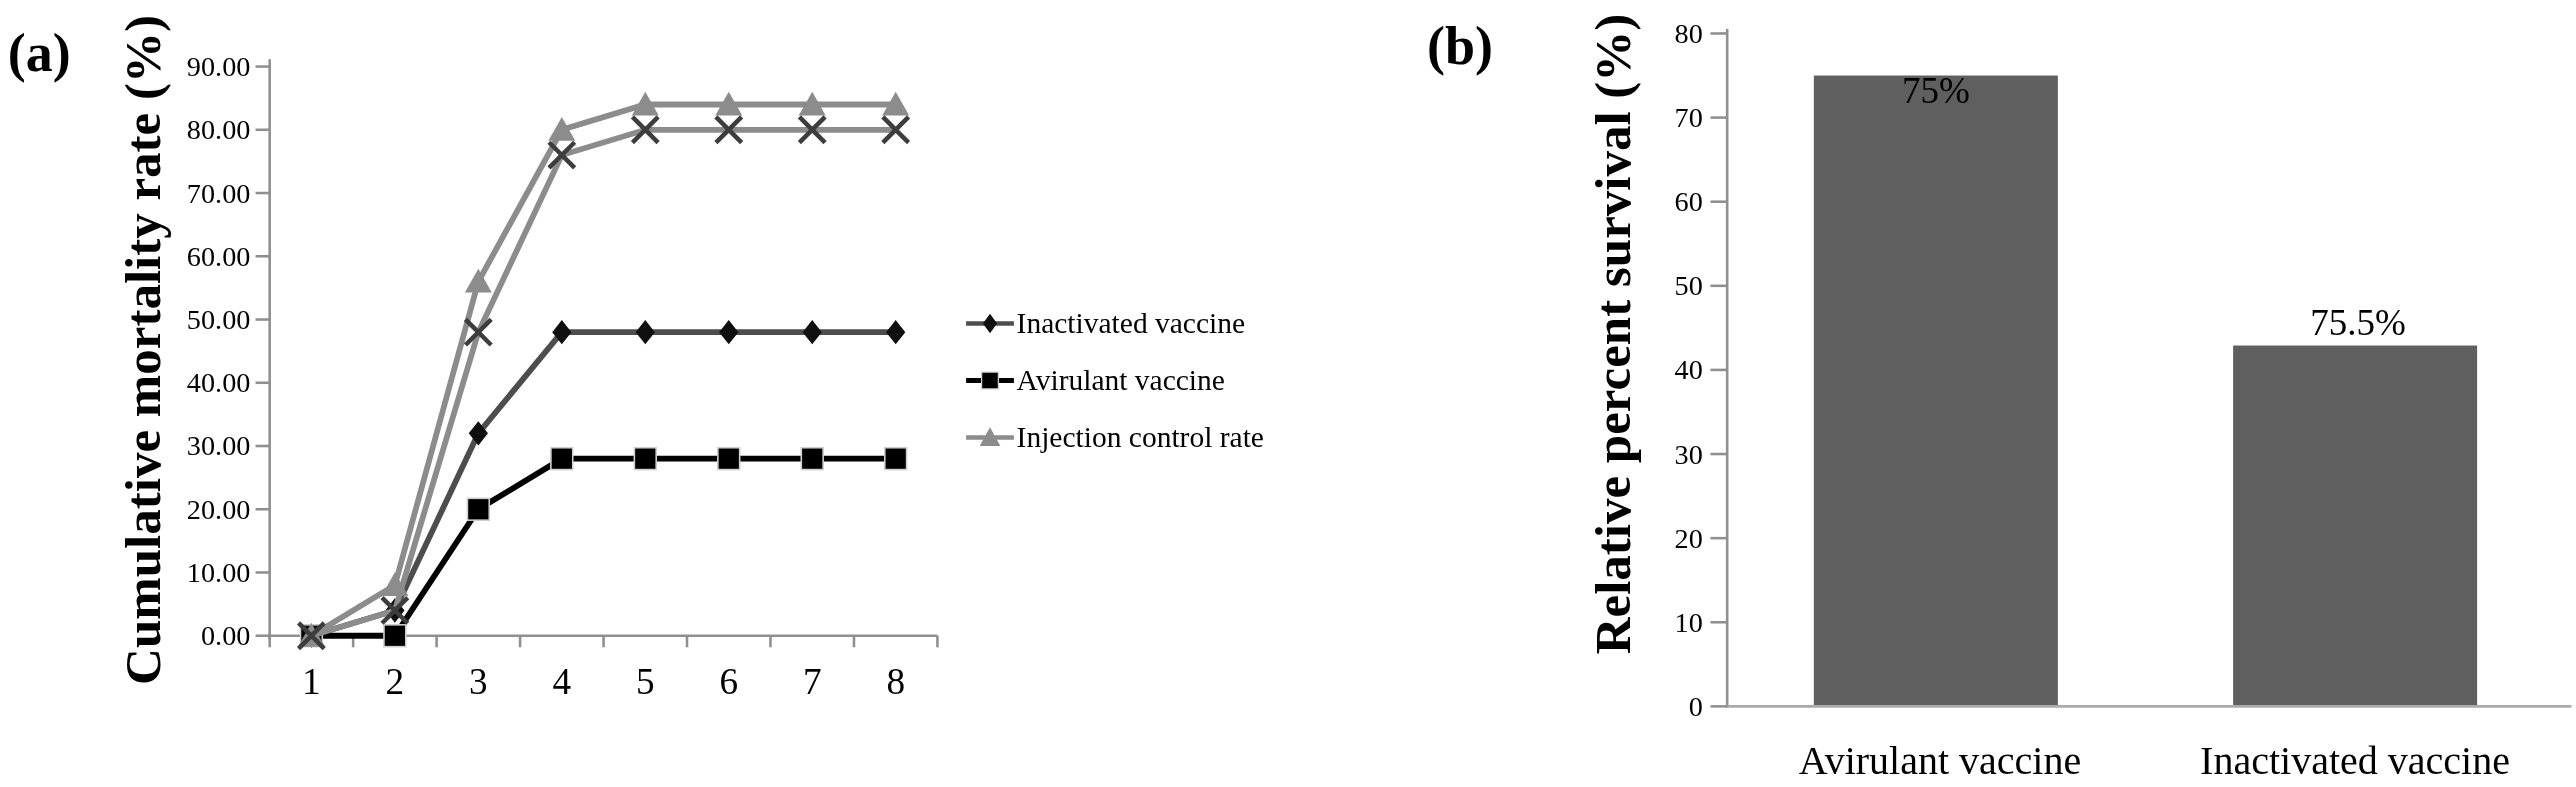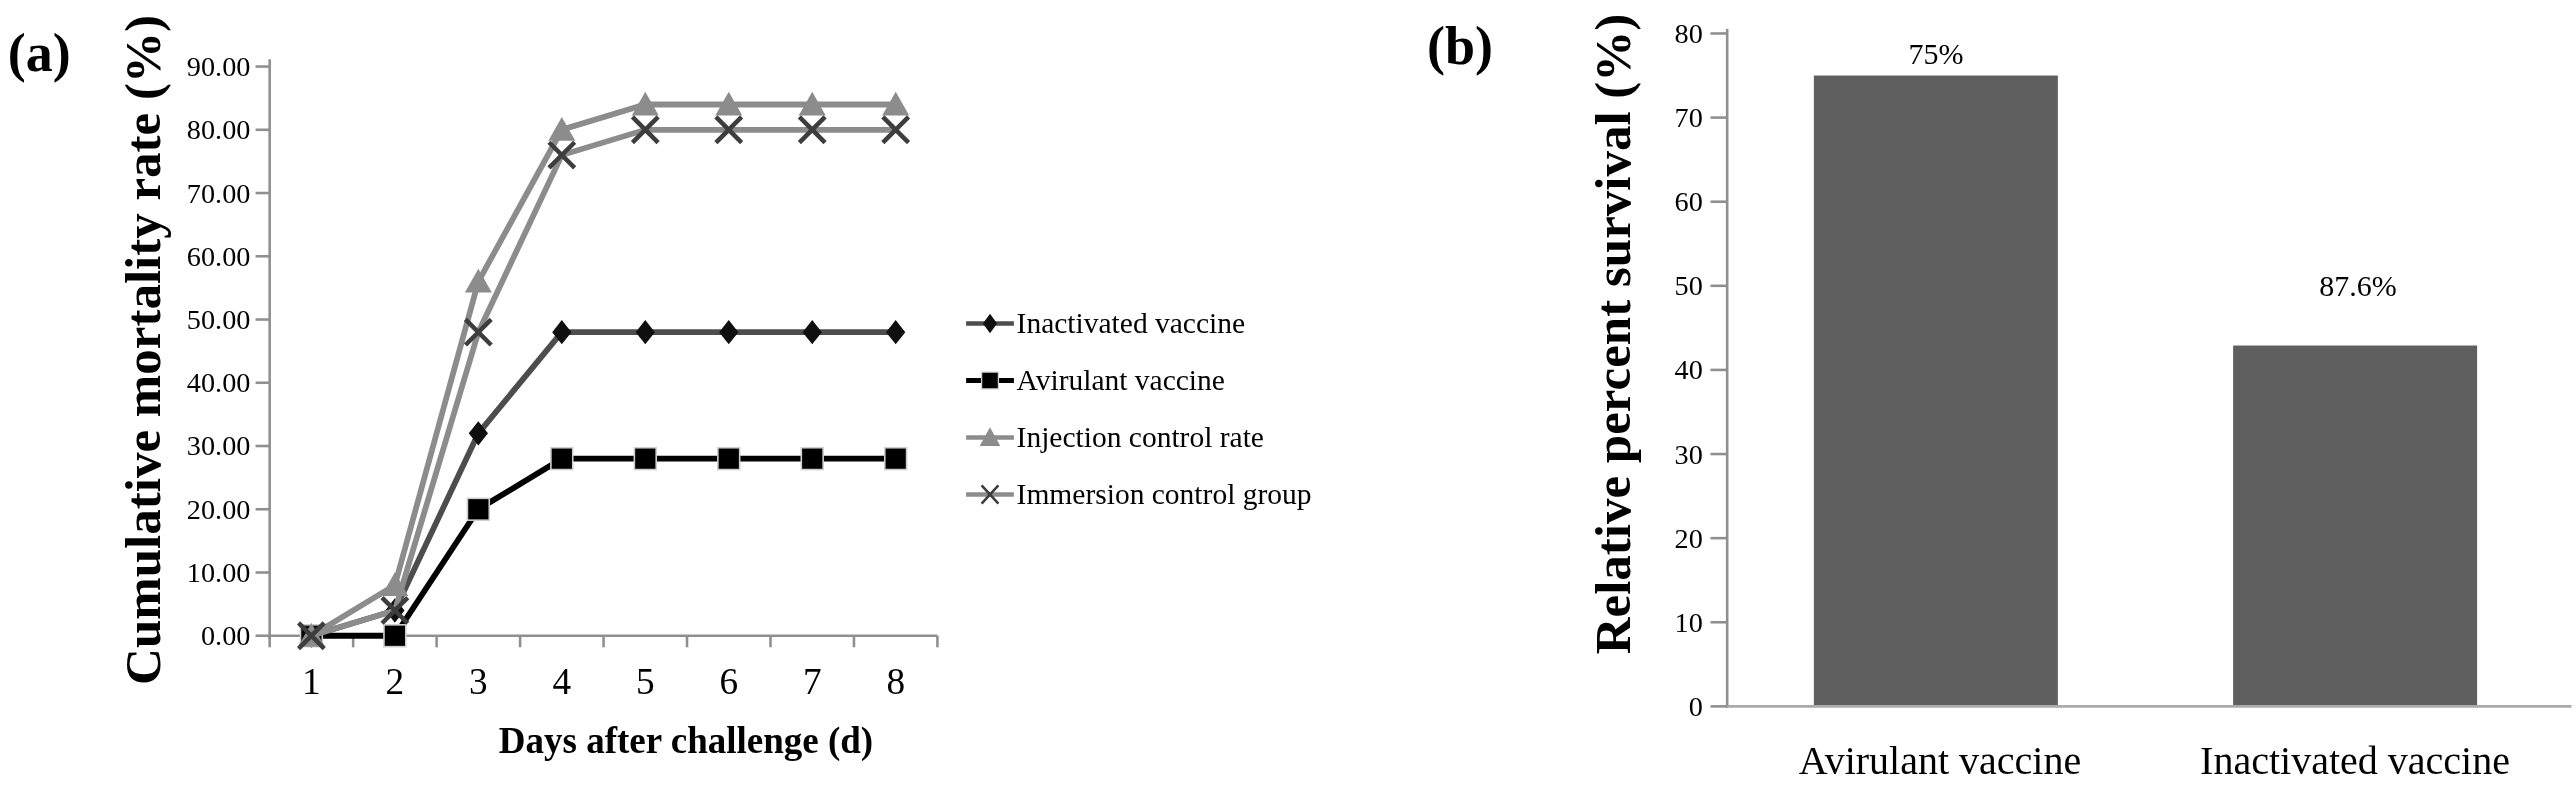--- a/index.html
+++ b/index.html
@@ -26,21 +26,21 @@
   #panel-a-label{left:7.7px;top:26px;}
   #panel-b-label{left:1427px;top:19px;}
   #legend{
     position:absolute;left:966px;top:295px;
   }
   .legend-item{
     display:flex;align-items:center;height:57px;
   }
   .legend-item svg{display:block;flex:0 0 auto;}
   .legend-label{font-size:29.5px;color:#000;margin-left:2.6px;}
-  .bar-label{font-size:30px;}
+  .bar-label{font-size:37px;margin-top:36px;}
   #bar-label-0{left:1936px;top:54px;}
   #bar-label-1{left:2358px;top:286px;}
   .cat-label{font-size:40px;}
   #cat-label-0{left:1940px;top:761px;}
   #cat-label-1{left:2355px;top:761px;}
 </style>
 </head>
 <body>
 
 <div id="figure-root">
@@ -178,21 +178,20 @@
         <rect x="2825" y="117.5" width="380" height="982.5" fill="#5f5f5f"></rect>
         <rect x="3478" y="538.01" width="380" height="561.99" fill="#5f5f5f"></rect>
         <line x1="2690" y1="1100" x2="4005" y2="1100" stroke="#ababab" stroke-width="4"></line>
       </g>
     </svg>
 
   <div class="overlay panel-label" id="panel-a-label">(a)</div>
 
   <div class="overlay axis-title rot" id="a-y-title">Cumulative mortality rate (%)</div>
 
-  <div class="overlay axis-title centered" id="a-x-title">Days after challenge (d)</div>
 
   <div id="legend">
 
     <div class="legend-item">
       <svg width="48" height="31" viewBox="0 0 74 48">
         <line x1="0" y1="24" x2="74" y2="24" stroke-width="7" stroke="#4d4d4d"></line>
         <path d="M37,9 L48,24 L37,39 L26,24 Z" fill="#0f0f0f"></path>
       </svg>
       <span class="legend-label">Inactivated vaccine</span>
     </div>
@@ -206,36 +205,26 @@
     </div>
 
     <div class="legend-item">
       <svg width="48" height="31" viewBox="0 0 74 48">
         <line x1="0" y1="24" x2="74" y2="24" stroke-width="7" stroke="#8c8c8c"></line>
         <path d="M37,8 L53,37 L21,37 Z" fill="#8c8c8c"></path>
       </svg>
       <span class="legend-label">Injection control rate</span>
     </div>
 
-    <div class="legend-item">
-      <svg width="48" height="31" viewBox="0 0 74 48">
-        <line x1="0" y1="24" x2="74" y2="24" stroke-width="7" stroke="#8c8c8c"></line>
-        <g stroke-width="4" stroke="#3d3d3d">
-          <line x1="24" y1="10" x2="50" y2="38"></line>
-          <line x1="50" y1="10" x2="24" y2="38"></line>
-        </g>
-      </svg>
-      <span class="legend-label">Immersion control group</span>
-    </div>
   </div>
 
   <div class="overlay panel-label" id="panel-b-label">(b)</div>
 
   <div class="overlay axis-title rot" id="b-y-title">Relative percent survival (%)</div>
 
   <div class="overlay bar-label centered" id="bar-label-0">75%</div>
-  <div class="overlay bar-label centered" id="bar-label-1">87.6%</div>
+  <div class="overlay bar-label centered" id="bar-label-1">75.5%</div>
 
   <div class="overlay cat-label centered" id="cat-label-0">Avirulant vaccine</div>
   <div class="overlay cat-label centered" id="cat-label-1">Inactivated vaccine</div>
 
 </div>
 
 
 </body></html>

